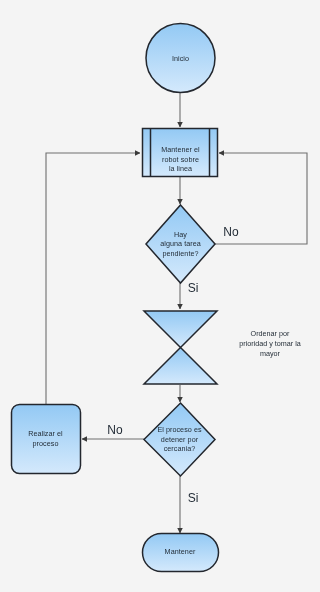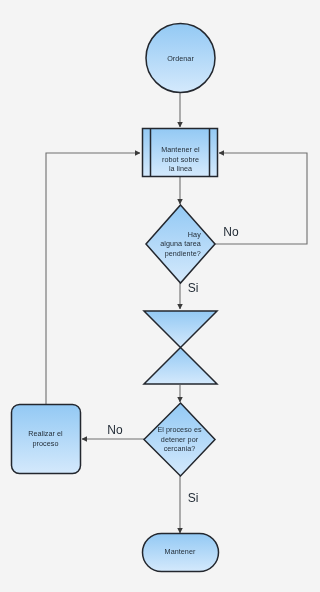--- a/index.html
+++ b/index.html
@@ -108,39 +108,42 @@
       </g>
 
       <polygon points="180.5,403 215,439.5 180.5,476 144,439.5"></polygon>
 
       <rect x="11.5" y="404.5" width="69" height="69" rx="8" ry="8"></rect>
 
       <rect x="142.5" y="533.5" width="76" height="38" rx="19" ry="19"></rect>
     </g>
   </svg>
 
-  <div class="node-label" style="left:146px; top:24px; width:69px; height:69px;">Ordenar</div>
+  <div class="node-label" style="left:146px; top:24px; width:69px; height:69px;">Inicio</div>
 
   <div class="node-label" style="left:151px; top:135px; width:59px; height:49px;">Mantener el
 robot sobre
 la linea</div>
 
-  <div class="node-label" style="left:146px; top:205px; width:69px; height:78px;text-align:right;">Hay
+  <div class="node-label" style="left:146px; top:205px; width:69px; height:78px;">Hay
 alguna tarea
 pendiente?</div>
 
   <div class="node-label" style="left:144px; top:403px; width:71px; height:73px;">El proceso es
 detener por
 cercania?</div>
 
   <div class="node-label" style="left:11px; top:404px; width:69px; height:69px;">Realizar el
 proceso</div>
 
   <div class="node-label" style="left:142px; top:533px; width:76px; height:38px;">Mantener</div>
 
+  <div class="free-text" style="left:220px; top:329px; width:100px;">Ordenar por
+prioridad y tomar la
+mayor</div>
 
   <div class="edge-label" style="left:221px; top:228px; width:20px;">No</div>
 
   <div class="edge-label" style="left:184px; top:284px; width:18px;">Si</div>
 
   <div class="edge-label" style="left:105px; top:426px; width:20px;">No</div>
 
   <div class="edge-label" style="left:184px; top:494px; width:18px;">Si</div>
 
 </div>

